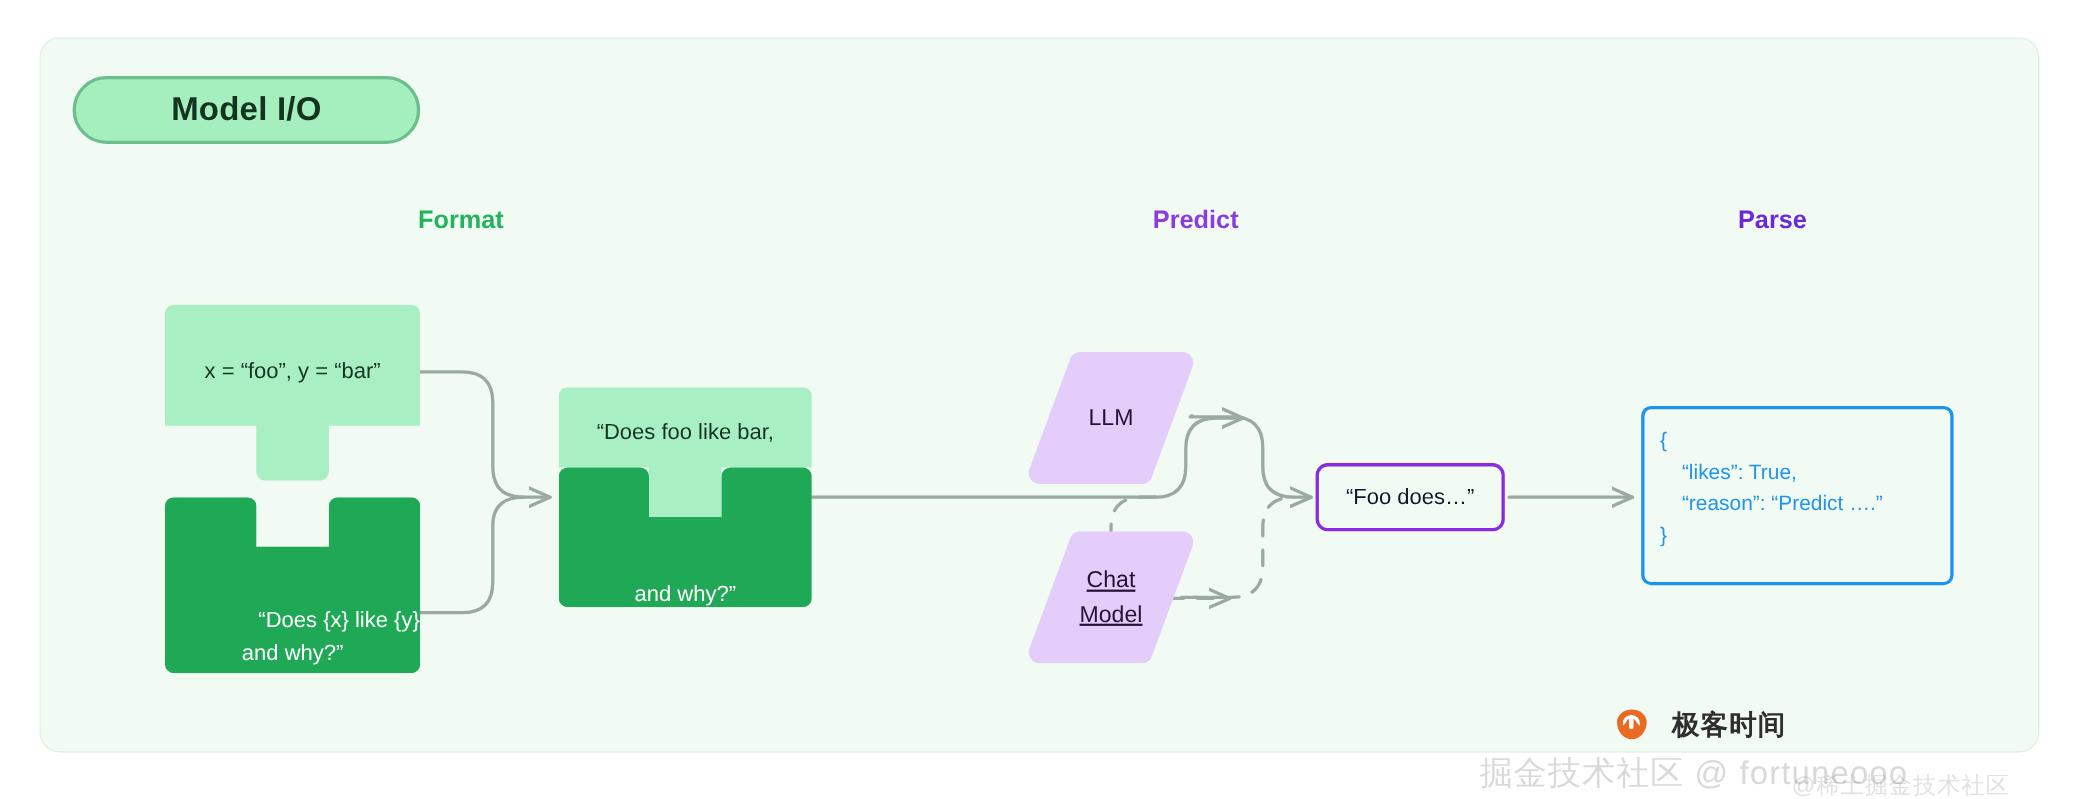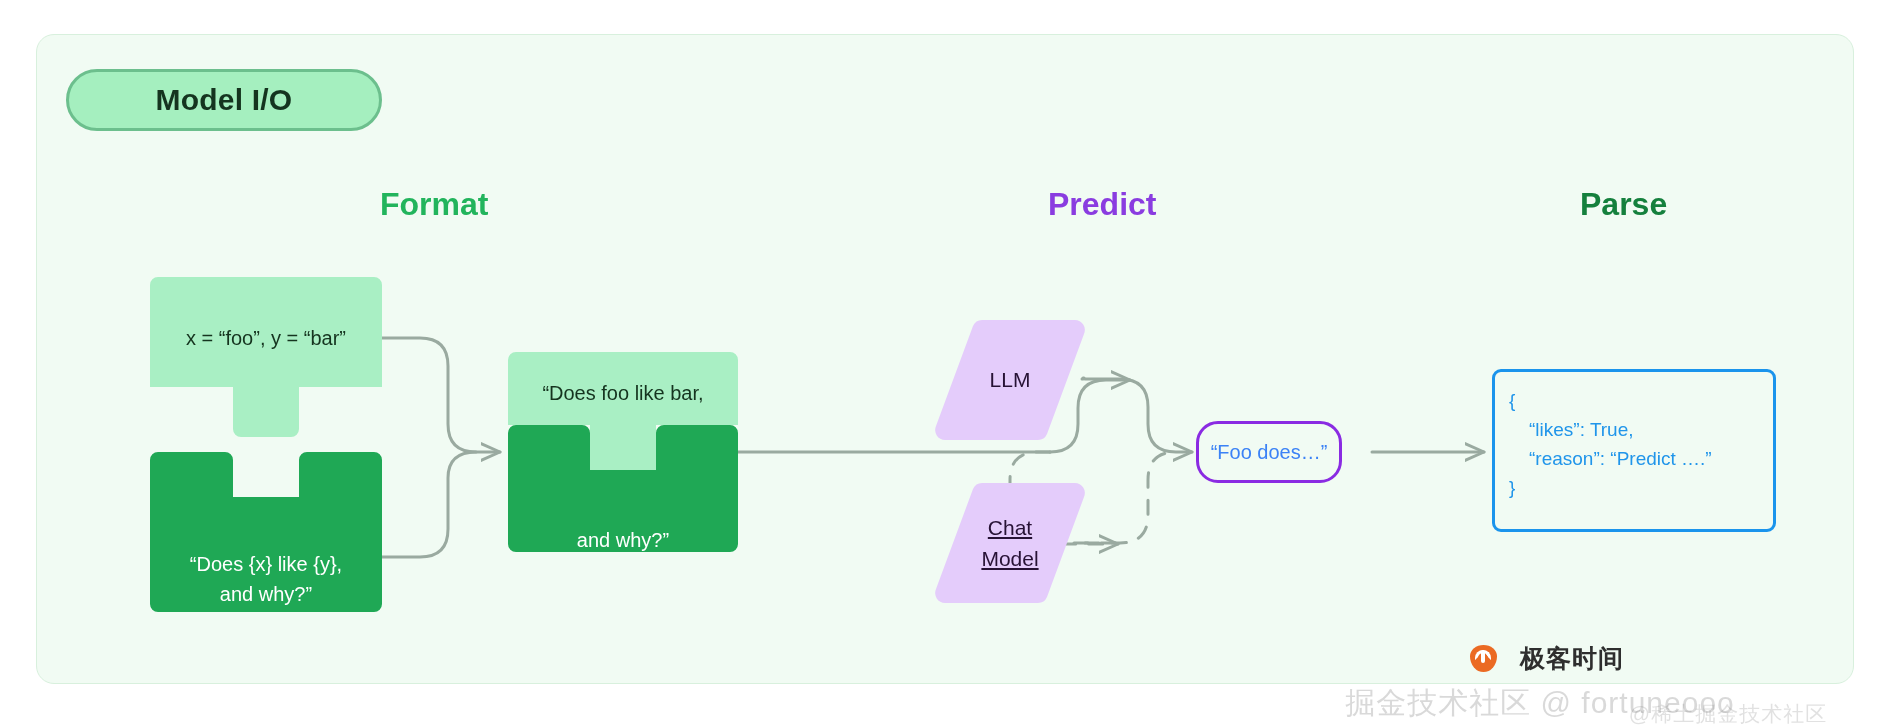--- a/index.html
+++ b/index.html
@@ -52,27 +52,27 @@
     color: #15341f;
     font-size: 30px;
     font-weight: bold;
     letter-spacing: 0.2px;
     text-align: center;
   }
 
   
   .col-head {
     position: absolute;
-    font-size: 32px;
+    font-size: 23px;
     font-weight: bold;
     white-space: nowrap;
   }
   .col-head.format  { left: 380px;  top: 186px; color: #22b45c; }
   .col-head.predict { left: 1048px; top: 186px; color: #8a3ce0; }
-  .col-head.parse   { left: 1580px; top: 186px; color: #15803d; }
+  .col-head.parse   { left: 1580px; top: 186px; color: #6d28d9; }
 
   
   #wires {
     position: absolute;
     left: 0; top: 0;
     width: 1890px;
     height: 726px;
     pointer-events: none;
   }
 
@@ -104,29 +104,29 @@
     line-height: 31px;
     color: #271235;
     white-space: pre;
   }
 
   
   .out-box {
     position: absolute;
     left: 1196px;
     top: 421px;
-    width: 146px;
+    width: 172px;
     height: 62px;
     border: 3px solid #8a2be2;
-    border-radius: 22px;
+    border-radius: 11px;
     box-sizing: border-box;
     display: flex;
     align-items: center;
     justify-content: center;
-    color: #3b82f6;
+    color: #0f172a;
     font-size: 20px;
     background: transparent;
   }
 
   
   .json-box {
     position: absolute;
     left: 1492px;
     top: 369px;
     width: 284px;
@@ -285,21 +285,21 @@
       <path d="M 8 0 H 224 A 8 8 0 0 1 232 8 V 110 H 149 V 152 A 8 8 0 0 1 141 160 H 91 A 8 8 0 0 1 83 152 V 110 H 0 V 8 A 8 8 0 0 1 8 0 Z" fill="#a9efc4"></path>
     </svg>
   </div>
   <div class="piece-label lbl-light" style="left:150px; top:323px; width:232px;">x = “foo”, y = “bar”</div>
 
   <div class="piece" style="left:150px; top:452px;">
     <svg width="232" height="160" viewBox="0 0 232 160" xmlns="http://www.w3.org/2000/svg">
       <path d="M 8 0 H 75 A 8 8 0 0 1 83 8 V 45 H 149 V 8 A 8 8 0 0 1 157 0 H 224 A 8 8 0 0 1 232 8 V 152 A 8 8 0 0 1 224 160 H 8 A 8 8 0 0 1 0 152 V 8 A 8 8 0 0 1 8 0 Z" fill="#1fa855"></path>
     </svg>
   </div>
-  <div class="piece-label lbl-dark" style="left:150px; top:521px; width:232px;">“Does {x} like {y},</div>
+  <div class="piece-label lbl-dark" style="left:150px; top:521px; width:232px;padding-left:45px;">“Does {x} like {y},</div>
   <div class="piece-label lbl-dark" style="left:150px; top:551px; width:232px;">and why?”</div>
 
   <div class="piece" style="left:508px; top:352px;">
     <svg width="230" height="200" viewBox="0 0 230 200" xmlns="http://www.w3.org/2000/svg">
 
       <path d="M 8 0 H 222 A 8 8 0 0 1 230 8 V 73 H 148 V 118 H 82 V 73 H 0 V 8 A 8 8 0 0 1 8 0 Z" fill="#a9efc4"></path>
 
       <path d="M 8 73 H 74 A 8 8 0 0 1 82 81 V 118 H 148 V 81 A 8 8 0 0 1 156 73 H 222 A 8 8 0 0 1 230 81 V 192 A 8 8 0 0 1 222 200 H 8 A 8 8 0 0 1 0 192 V 81 A 8 8 0 0 1 8 73 Z" fill="#1fa855"></path>
     </svg>
   </div>

